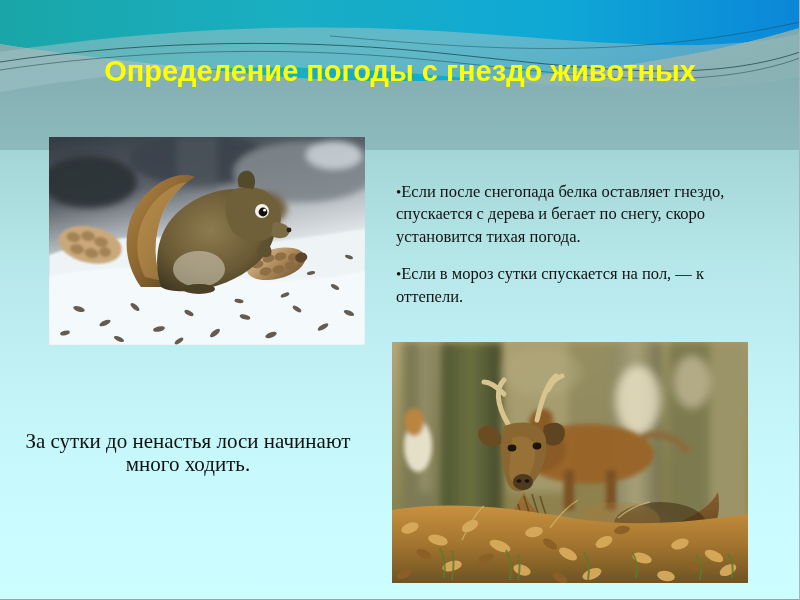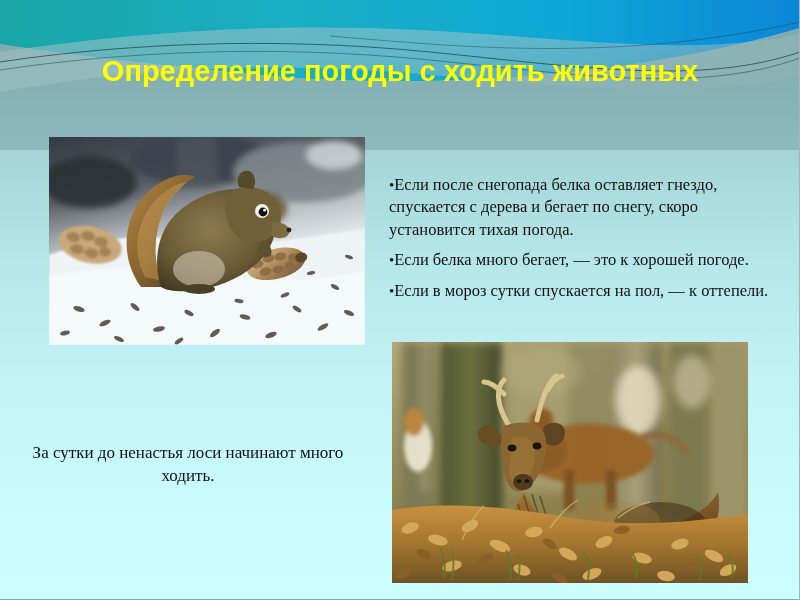--- a/index.html
+++ b/index.html
@@ -83,35 +83,35 @@
     position: absolute;
     left: 381px;
     top: 166px;
     width: 400px;
     font-size: 16.5px;
     line-height: 22.4px;
     color: #111111;
     z-index: 5;
   }
   #bullets p {
-    margin: 8px;
+    margin: 15px;
     text-indent: 0;
   }
   #bullets p .bul {
     font-size: 15px;
   }
 
   
   #caption {
     position: absolute;
     left: 8px;
-    top: 441px;
+    top: 430px;
     width: 360px;
     text-align: center;
-    font-size: 17px;
+    font-size: 21px;
     line-height: 23px;
     color: #111111;
     z-index: 5;
   }
 </style>
 </head>
 <body>
 
 <div id="slide">
 
@@ -142,21 +142,21 @@
       <path d="M0,52 C120,34 260,22 420,30 C560,37 690,58 800,34 V76 C690,100 560,86 420,74 C260,60 120,70 0,92 Z" fill="url(#gBand)" opacity="0.55"></path>
 
       <path d="M0,62 C120,44 270,36 430,52 C580,67 700,86 800,52" fill="none" stroke="#1d4347" stroke-width="1" opacity="0.75"></path>
 
       <path d="M0,70 C120,52 270,44 430,60 C580,75 700,94 800,58" fill="none" stroke="#23494d" stroke-width="0.9" opacity="0.6"></path>
 
       <path d="M330,36 C470,48 620,62 800,22" fill="none" stroke="#1b4045" stroke-width="0.8" opacity="0.55"></path>
     </svg>
   </div>
 
-  <div id="title">Определение погоды с ходить животных</div>
+  <div id="title">Определение погоды с гнездо животных</div>
 
   <div id="photo-squirrel">
     <svg class="photo-svg" viewBox="0 0 316 208" preserveAspectRatio="none" xmlns="http://www.w3.org/2000/svg">
       <defs>
         <linearGradient id="sqBg" x1="0" y1="0" x2="0.3" y2="1">
           <stop offset="0" stop-color="#343a42"></stop>
           <stop offset="0.30" stop-color="#5b6168"></stop>
           <stop offset="0.52" stop-color="#b9bfc3"></stop>
           <stop offset="0.72" stop-color="#e8eef1"></stop>
           <stop offset="1" stop-color="#cfd6d6"></stop>
@@ -272,21 +272,20 @@
       <circle cx="240" cy="93" r="2.4" fill="#2a2217"></circle>
 
       <path d="M214,104 C220,106 224,112 222,118 C218,122 210,120 208,114 Z" fill="#5e5130"></path>
 
       <ellipse cx="150" cy="152" rx="16" ry="5" fill="#4a4026"></ellipse>
     </svg>
   </div>
 
   <div id="bullets">
     <p><span class="bul">•</span><span>Если после снегопада белка оставляет гнездо, спускается с дерева и бегает по снегу, скоро установится тихая погода.</span></p>
-    <p><span class="bul">•</span><span>Если белка много бегает, — это к хорошей погоде.</span></p>
     <p><span class="bul">•</span><span>Если в мороз сутки спускается на пол, — к оттепели.</span></p>
   </div>
 
   <div id="caption">За сутки до ненастья лоси начинают много ходить.</div>
 
   <div id="photo-deer">
     <svg class="photo-svg" viewBox="0 0 356 241" preserveAspectRatio="none" xmlns="http://www.w3.org/2000/svg">
       <defs>
         <linearGradient id="dBg" x1="0" y1="0" x2="0.2" y2="1">
           <stop offset="0" stop-color="#b5a878"></stop>

